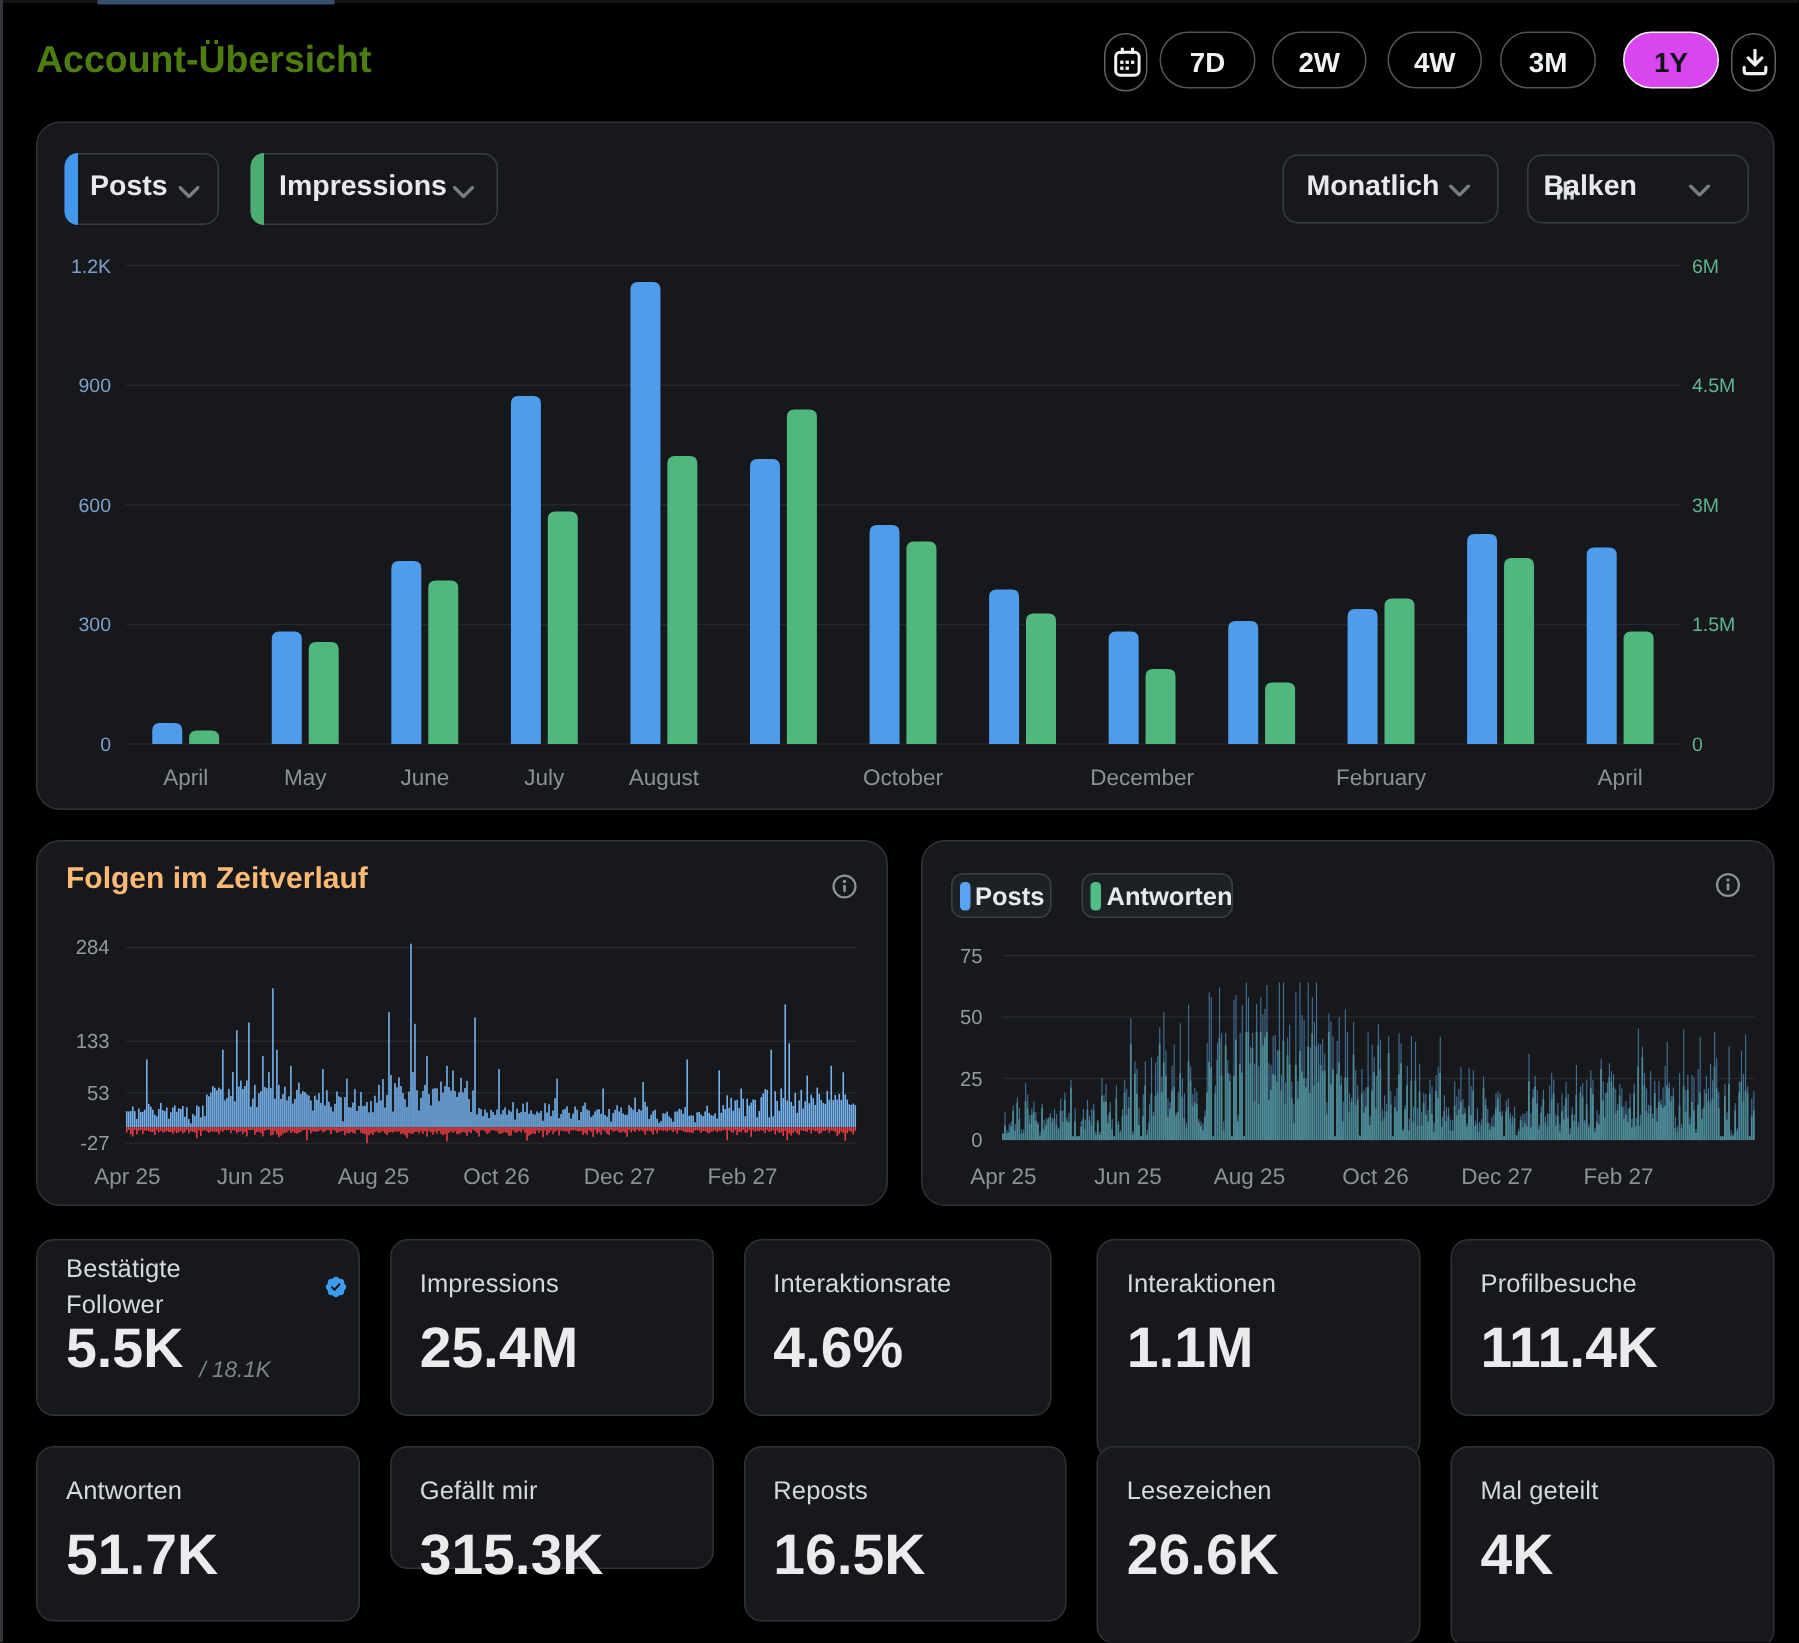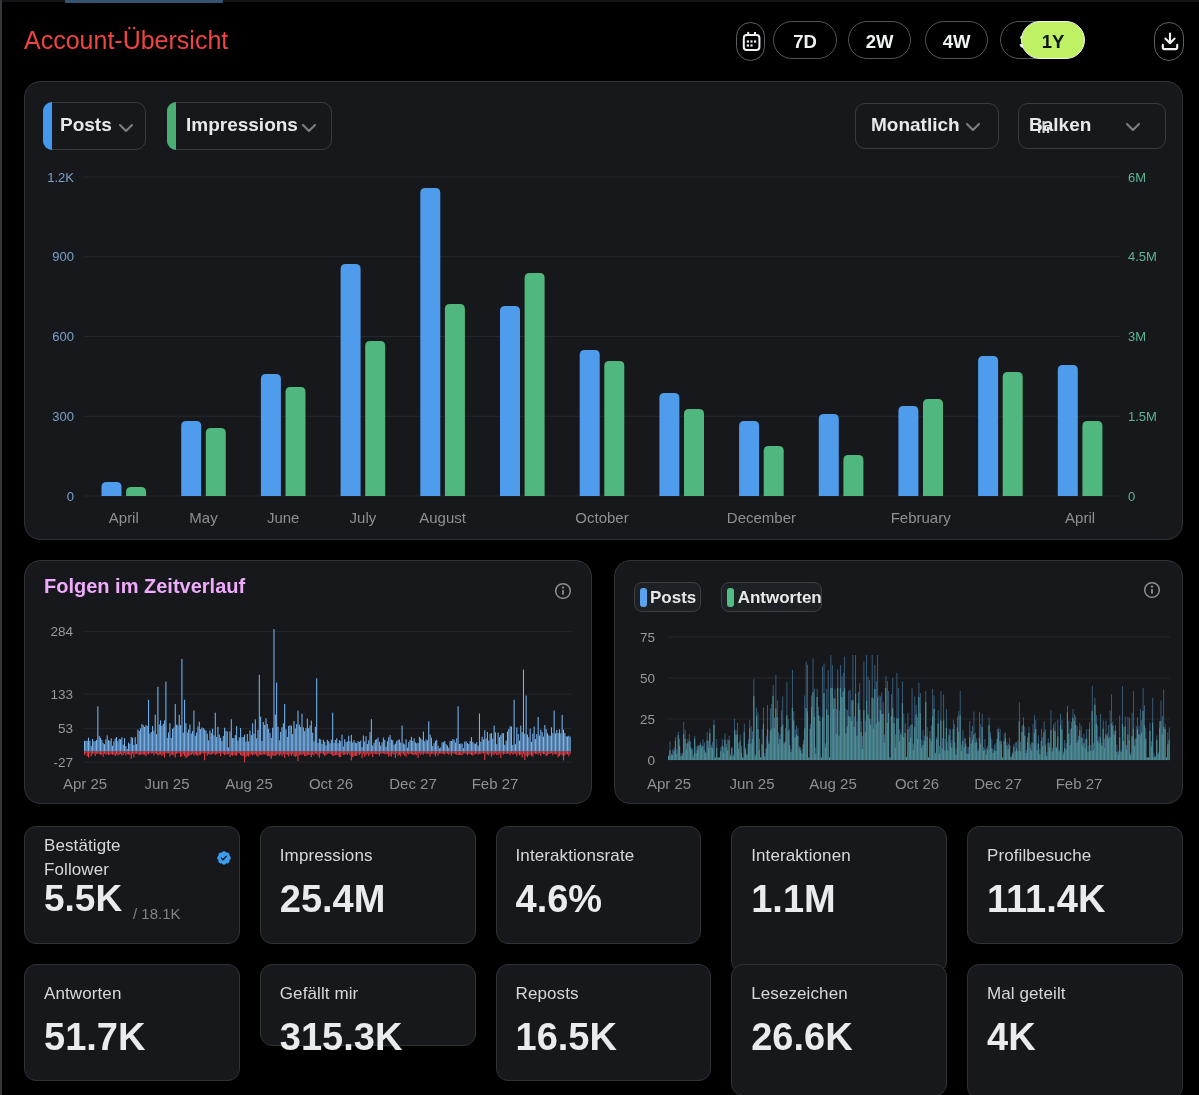--- a/index.html
+++ b/index.html
@@ -1,46 +1,46 @@
 <!DOCTYPE html>
 <html><head><meta charset="utf-8"><style>
 * { margin:0; padding:0; box-sizing:border-box; }
 html,body { width:1199px; height:1095px; background:#000; font-family:"Liberation Sans",sans-serif; position:relative; overflow:hidden; }
 .card { position:absolute; background:#16181c; border:1px solid #2f3336; border-radius:16px; }
 .scard { position:absolute; background:#16181c; border:1px solid #2f3336; border-radius:12px; }
 .lbl { position:absolute; left:19px; font-size:17px; font-weight:500; color:#d6d9db; letter-spacing:.1px; }
 .num { position:absolute; left:19px; top:52px; font-size:38px; font-weight:700; color:#e9ebec; line-height:40.5px; }
-.sub { position:absolute; font-size:15px; color:#7f848a; font-weight:400; }
+.sub { position:absolute; font-size:15px; color:#7f848a; font-weight:400;font-style:italic; }
 .dd { position:absolute; border:1px solid #383c40; border-radius:10px; }
 .ddt { position:absolute; font-size:19px; font-weight:700; color:#e7e9ea; }
 .pill { position:absolute; top:21px; height:38px; border:1.5px solid #50555b; border-radius:19px; color:#eff3f4; font-size:18.5px; font-weight:700; text-align:center; line-height:40.5px; }
 </style></head>
 <body>
 <div style="position:absolute;left:0;top:0;width:1199px;height:2px;background:#121416"></div>
 <div style="position:absolute;left:65px;top:0;width:158px;height:2.5px;background:#35536f"></div>
 <div style="position:absolute;left:0;top:0;width:2px;height:1095px;background:#33363a"></div>
-<div style="position:absolute;left:24px;top:26px;font-size:25px;font-weight:400;color:#ef4444">Account-Übersicht</div>
+<div style="position:absolute;left:24px;top:26px;font-size:25px;font-weight:700;color:#4d7c0f">Account-Übersicht</div>
 
 <div style="position:absolute;left:735.5px;top:22.3px;width:29px;height:38.5px;border:1.5px solid #5c6166;border-radius:15px">
     <svg width="29" height="38.5" viewBox="0 0 29 38.5" style="position:absolute;left:0;top:0">
       <rect x="6.8" y="11.9" width="15.6" height="15.2" rx="3" stroke="#eff3f4" stroke-width="2" fill="none"></rect>
       <line x1="11.2" y1="8.9" x2="11.2" y2="13" stroke="#eff3f4" stroke-width="2"></line>
       <line x1="18" y1="8.9" x2="18" y2="13" stroke="#eff3f4" stroke-width="2"></line>
       <rect x="9.8" y="17.4" width="2.2" height="2.2" fill="#eff3f4"></rect>
       <rect x="13.4" y="17.4" width="2.2" height="2.2" fill="#eff3f4"></rect>
       <rect x="17" y="17.4" width="2.2" height="2.2" fill="#eff3f4"></rect>
       <rect x="9.8" y="21.4" width="2.2" height="2.2" fill="#eff3f4"></rect>
       <rect x="13.4" y="21.4" width="2.2" height="2.2" fill="#eff3f4"></rect>
     </svg>
   </div>
 <div class="pill" style="left:773px;width:64px">7D</div>
 <div class="pill" style="left:848px;width:63px">2W</div>
 <div class="pill" style="left:925px;width:63px">4W</div>
 <div class="pill" style="left:1000px;width:64px">3M</div>
-<div class="pill" style="left:1021px;width:64px;background:#bef264;color:#0f1419;border-color:#eff3f4">1Y</div>
+<div class="pill" style="left:1082px;width:64px;background:#d946ef;color:#0f1419;border-color:#eff3f4">1Y</div>
 <div style="position:absolute;left:1153.5px;top:21.8px;width:30px;height:39px;border:1.5px solid #5c6166;border-radius:15px">
     <svg width="30" height="39" viewBox="0 0 30 39" style="position:absolute;left:0;top:0">
       <path d="M15 10.5V19.8" stroke="#eff3f4" stroke-width="2.1" stroke-linecap="round" fill="none"></path>
       <path d="M10.4 15.6L15 20.2L19.6 15.6" stroke="#eff3f4" stroke-width="2.1" stroke-linecap="round" stroke-linejoin="round" fill="none"></path>
       <path d="M7.8 21.8V24.3Q7.8 26.1 9.6 26.1H20.4Q22.2 26.1 22.2 24.3V21.8" stroke="#eff3f4" stroke-width="2.1" stroke-linecap="round" fill="none"></path>
     </svg>
   </div>
 
 <div class="card" style="left:24px;top:81px;width:1159px;height:459px"></div>
 <div class="dd" style="left:43px;top:102px;width:103px;height:48px">
@@ -121,21 +121,21 @@
     <path d="M819.4 415.0V379.0Q819.4 374.0 824.4 374.0H834.4Q839.4 374.0 839.4 379.0V415.0Z" fill="#50b87e"></path>
     <path d="M874.4 415.0V330.0Q874.4 325.0 879.4 325.0H889.4Q894.4 325.0 894.4 330.0V415.0Z" fill="#4e9ceb"></path>
     <path d="M899.0 415.0V323.0Q899.0 318.0 904.0 318.0H914.0Q919.0 318.0 919.0 323.0V415.0Z" fill="#50b87e"></path>
     <path d="M954.1 415.0V280.0Q954.1 275.0 959.1 275.0H969.1Q974.1 275.0 974.1 280.0V415.0Z" fill="#4e9ceb"></path>
     <path d="M978.7 415.0V296.0Q978.7 291.0 983.7 291.0H993.7Q998.7 291.0 998.7 296.0V415.0Z" fill="#50b87e"></path>
     <path d="M1033.8 415.0V289.0Q1033.8 284.0 1038.8 284.0H1048.8Q1053.8 284.0 1053.8 289.0V415.0Z" fill="#4e9ceb"></path>
     <path d="M1058.4 415.0V345.0Q1058.4 340.0 1063.4 340.0H1073.4Q1078.4 340.0 1078.4 345.0V415.0Z" fill="#50b87e"></path>
 </svg>
 
 <div class="card" style="left:24px;top:560px;width:568px;height:244px"></div>
-<div style="position:absolute;left:44px;top:575px;font-size:20px;font-weight:700;color:#f0abfc">Folgen im Zeitverlauf</div>
+<div style="position:absolute;left:44px;top:575px;font-size:20px;font-weight:700;color:#fdba74">Folgen im Zeitverlauf</div>
 <svg style="position:absolute;left:554px;top:582px" width="18" height="18" viewBox="0 0 18 18">
     <circle cx="9" cy="9" r="7.3" stroke="#8b9096" stroke-width="1.5" fill="none"></circle>
     <circle cx="9" cy="5.6" r="1.15" fill="#8b9096"></circle>
     <rect x="8.1" y="7.8" width="1.8" height="5" rx="0.9" fill="#8b9096"></rect>
   </svg>
 <svg style="position:absolute;left:24px;top:560px" width="568" height="244" font-family="Liberation Sans,sans-serif">
 <line x1="60" x2="547" y1="71.6" y2="71.6" stroke="#24272b"></line>
     <line x1="60" x2="547" y1="134.2" y2="134.2" stroke="#24272b"></line>
     <line x1="60" x2="547" y1="168.7" y2="168.7" stroke="#24272b"></line>
     <line x1="60" x2="547" y1="202.1" y2="202.1" stroke="#24272b"></line>

